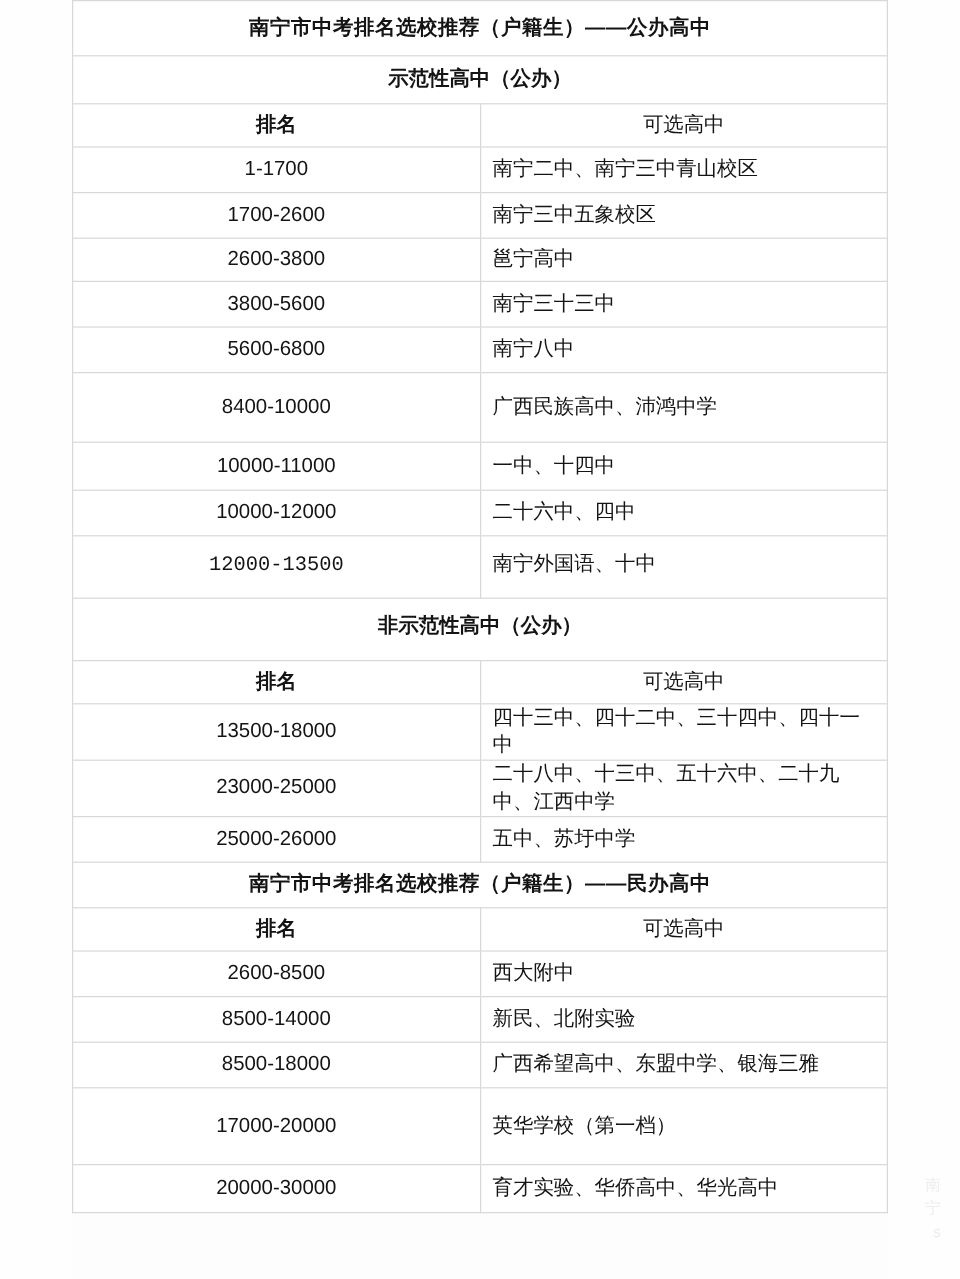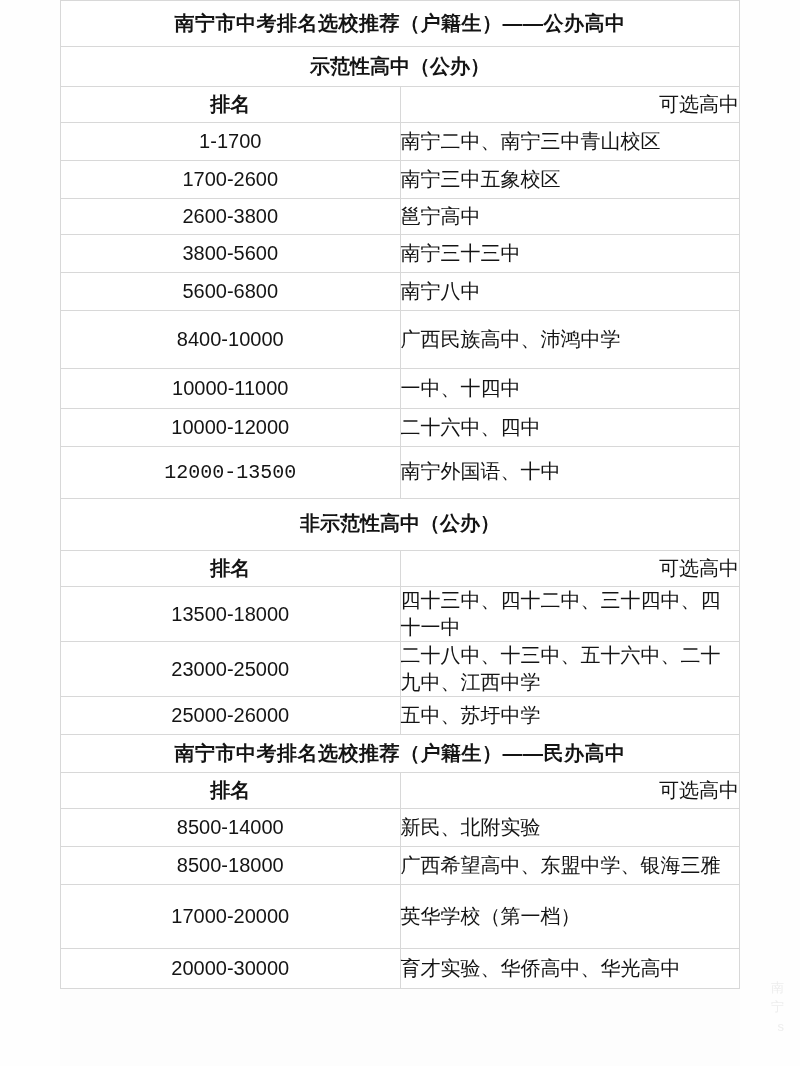--- a/index.html
+++ b/index.html
@@ -29,22 +29,22 @@
     background: #ffffff;
   }
   table.grid {
     border-collapse: collapse;
     width: 680px;
     table-layout: fixed;
     background: #ffffff;
   }
   table.grid td {
     border: 1px solid #d8d8d8;
-    padding: 0 0;
-    font-size: 20px;
+    padding: 0 10px;
+    font-size: 17px;
     line-height: 1.35;
     color: #141414;
     vertical-align: middle;
     word-break: break-all;
   }
   td.rank {
     width: 172px;
     text-align: center;
     white-space: nowrap;
   }
@@ -61,21 +61,21 @@
   td.section {
     text-align: center;
     font-size: 18px;
     font-weight: 700;
   }
   td.header-cell {
     text-align: center;
     font-weight: 700;
   }
   td.header-cell.left {
-    text-align: right;
+    text-align: center;
     font-weight: 400;
   }
   .r-h36 { height: 36px; }
   .r-h38 { height: 38px; }
   .r-h40 { height: 40px; }
   .r-h46 { height: 46px; }
   .r-h52 { height: 52px; font-family: Liberation Mono, monospace; }
   .r-h58 { height: 58px; margin-top: 23px; }
   .r-h64 { height: 64px; }
 
@@ -186,20 +186,24 @@
 
         <tr class="r-h38">
           <td class="title" colspan="2">南宁市中考排名选校推荐（户籍生）——民办高中</td>
         </tr>
         <tr class="r-h36">
           <td class="rank header-cell">排名</td>
           <td class="schools header-cell left">可选高中</td>
         </tr>
 
         <tr class="r-h38">
+          <td class="rank">2600-8500</td>
+          <td class="schools">西大附中</td>
+        </tr>
+        <tr class="r-h38">
           <td class="rank">8500-14000</td>
           <td class="schools">新民、北附实验</td>
         </tr>
         <tr class="r-h38">
           <td class="rank">8500-18000</td>
           <td class="schools">广西希望高中、东盟中学、银海三雅</td>
         </tr>
         <tr class="r-h64">
           <td class="rank">17000-20000</td>
           <td class="schools">英华学校（第一档）</td>

